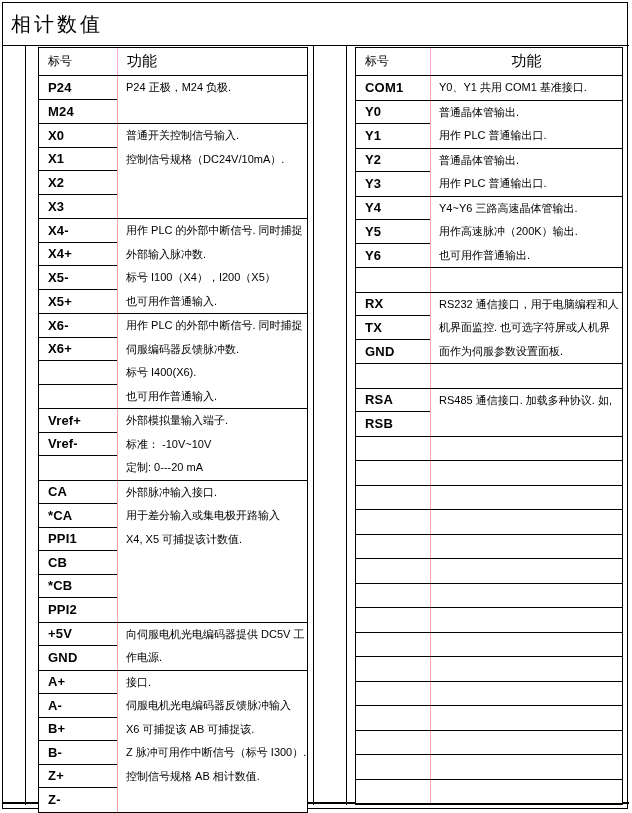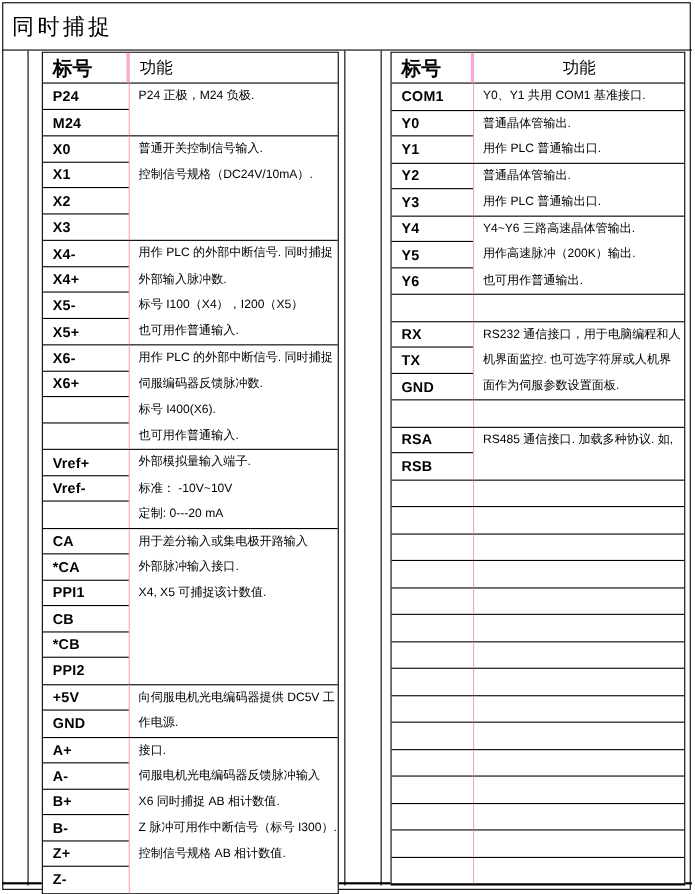--- a/index.html
+++ b/index.html
@@ -37,24 +37,23 @@
     box-sizing:border-box; background:#fff;
     --rh:23.5px; --labw:79px;
   }
   #left-table  { left:38px;  width:270px; }
   #right-table { left:355px; width:268px; --labw:75px; }
 
   .header-row {
     display:flex; height:28px; border-bottom:1px solid #000; box-sizing:border-box;
   }
   .header-label {
-    width:var(--labw); box-sizing:border-box; border-right:3px solid #f9a8d4;
+    width:var(--labw); box-sizing:border-box; border-right:1px solid #f9a8d4;
     display:flex; align-items:center; padding-left:9px;
-    font-size:18px;
-    font-weight:bold;
+    font-size:12px;
   }
   .header-func {
     flex:1; display:flex; align-items:center; padding-left:9px;
     font-size:15px;
   }
   #right-table .header-func { justify-content:center; padding-left:0; }
 
   .group {
     display:flex; border-bottom:1px solid #000; box-sizing:border-box;
   }
@@ -76,21 +75,21 @@
   .func-line {
     height:var(--rh); line-height:var(--rh);
     font-size:11px; white-space:nowrap; overflow:hidden;
   }
 </style>
 </head>
 <body>
 
 <div class="page-border"></div>
 
-<div class="doc-title">同时捕捉</div>
+<div class="doc-title">相计数值</div>
 <div class="title-sep"></div>
 
 <div class="vline" id="vline-left"></div>
 <div class="vline" id="vline-mid"></div>
 <div class="vline" id="vline-mid2"></div>
 <div class="bottom-thick"></div>
 
 <div class="itable" id="left-table">
   <div class="header-row">
     <div class="header-label">标号</div>
@@ -160,22 +159,22 @@
     <div class="group">
       <div class="labels">
         <div class="label-cell">CA</div>
         <div class="label-cell">*CA</div>
         <div class="label-cell">PPI1</div>
         <div class="label-cell">CB</div>
         <div class="label-cell">*CB</div>
         <div class="label-cell">PPI2</div>
       </div>
       <div class="func-cell">
+        <div class="func-line">外部脉冲输入接口.</div>
         <div class="func-line">用于差分输入或集电极开路输入</div>
-        <div class="func-line">外部脉冲输入接口.</div>
         <div class="func-line">X4, X5 可捕捉该计数值.</div>
       </div>
     </div>
     <div class="group">
       <div class="labels">
         <div class="label-cell">+5V</div>
         <div class="label-cell">GND</div>
       </div>
       <div class="func-cell">
         <div class="func-line">向伺服电机光电编码器提供 DC5V 工</div>
@@ -187,21 +186,21 @@
         <div class="label-cell">A+</div>
         <div class="label-cell">A-</div>
         <div class="label-cell">B+</div>
         <div class="label-cell">B-</div>
         <div class="label-cell">Z+</div>
         <div class="label-cell">Z-</div>
       </div>
       <div class="func-cell">
         <div class="func-line">接口.</div>
         <div class="func-line">伺服电机光电编码器反馈脉冲输入</div>
-        <div class="func-line">X6 同时捕捉 AB 相计数值.</div>
+        <div class="func-line">X6 可捕捉该 AB 可捕捉该.</div>
         <div class="func-line">Z 脉冲可用作中断信号（标号 I300）.</div>
         <div class="func-line">控制信号规格 AB 相计数值.</div>
       </div>
     </div>
   </div>
 
 <div class="itable" id="right-table">
   <div class="header-row">
     <div class="header-label">标号</div>
     <div class="header-func">功能</div>

